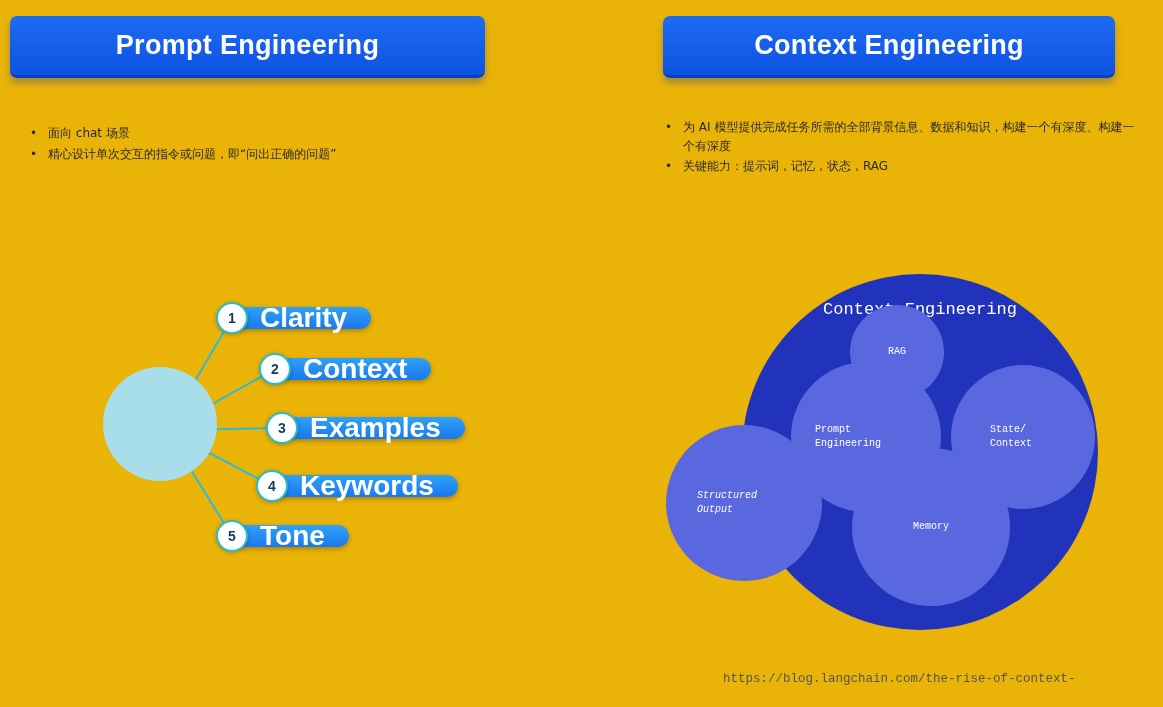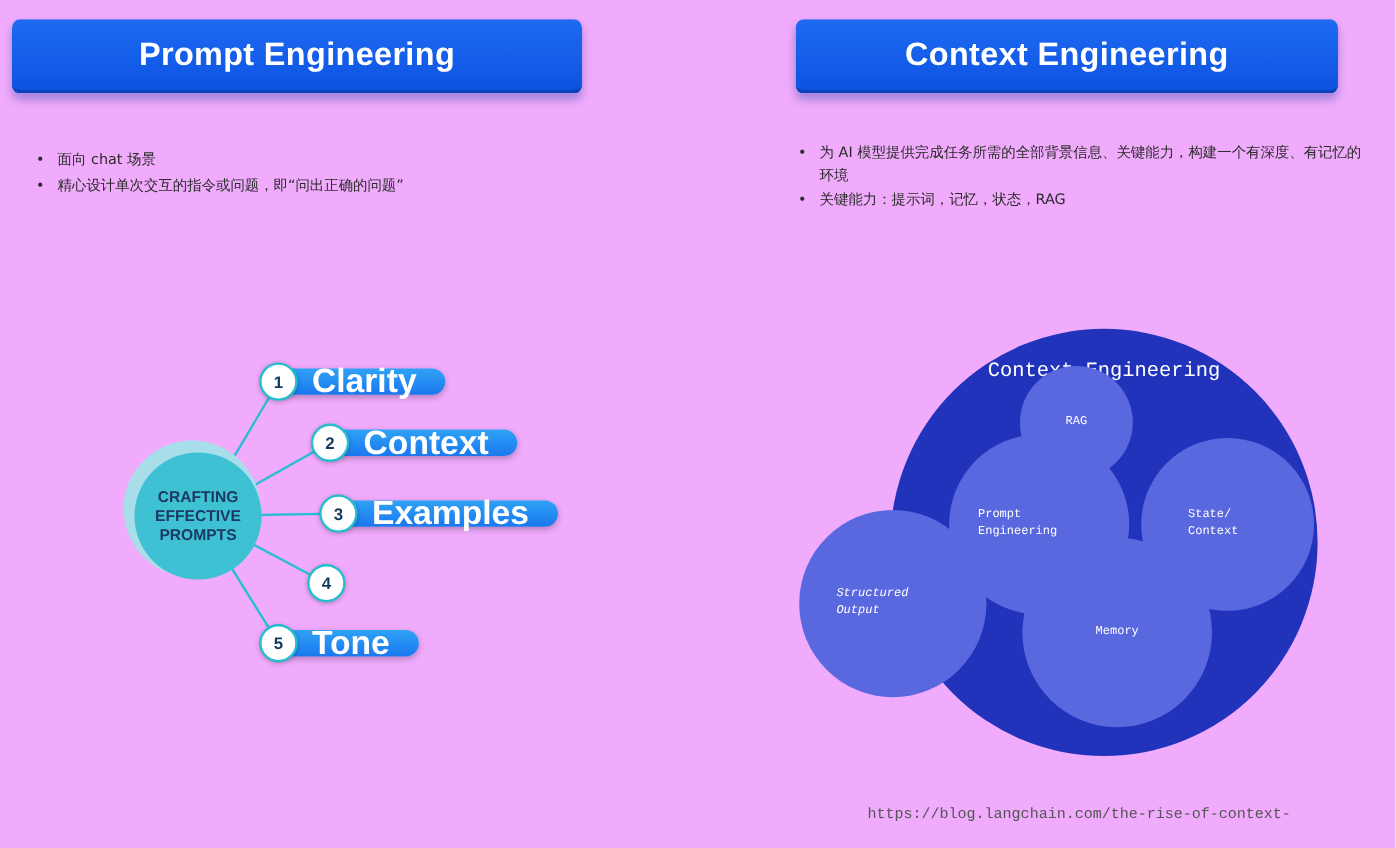--- a/index.html
+++ b/index.html
@@ -2,21 +2,21 @@
 <html><head>
 <meta charset="utf-8">
 <style>
   * { margin: 0; padding: 0; box-sizing: border-box; }
   html, body { background: #ffffff; }
   body { font-family: "DejaVu Sans", sans-serif; }
   .page {
     position: relative;
     width: 1163px;
     height: 707px;
-    background: #f0abfc;
+    background: #eab308;
     overflow: hidden;
   }
   
   .hdr {
     position: absolute;
     height: 62px;
     border-radius: 7px;
     background: linear-gradient(180deg, #1e6bf2 0%, #0d53e2 100%);
     color: #ffffff;
     font-size: 27px;
@@ -154,53 +154,51 @@
   <div class="hdr hdr-right">
     <span>Context Engineering</span>
   </div>
 
   <div class="bullets bullets-left">
     <div class="bullet">面向 chat 场景</div>
     <div class="bullet">精心设计单次交互的指令或问题，即“问出正确的问题”</div>
   </div>
 
   <div class="bullets bullets-right">
-    <div class="bullet">为 AI 模型提供完成任务所需的全部背景信息、关键能力，构建一个有深度、有记忆的环境</div>
+    <div class="bullet">为 AI 模型提供完成任务所需的全部背景信息、数据和知识，构建一个有深度、构建一个有深度</div>
     <div class="bullet">关键能力：提示词，记忆，状态，RAG</div>
   </div>
 
   <div class="left-diagram">
 
     <svg class="connector-svg" viewBox="0 0 480 300" xmlns="http://www.w3.org/2000/svg">
       <line x1="166" y1="150" x2="232" y2="38" stroke="#2abdd3" stroke-width="2"></line>
       <line x1="166" y1="150" x2="275" y2="89" stroke="#2abdd3" stroke-width="2"></line>
       <line x1="166" y1="150" x2="282" y2="148" stroke="#2abdd3" stroke-width="2"></line>
       <line x1="166" y1="150" x2="272" y2="206" stroke="#2abdd3" stroke-width="2"></line>
       <line x1="166" y1="150" x2="232" y2="256" stroke="#2abdd3" stroke-width="2"></line>
     </svg>
 
     <div class="center-glow"></div>
-    <div class="center-circle">
-      <div class="txt">CRAFTING EFFECTIVE PROMPTS</div>
-    </div>
 
     <div class="step-item item-1">
       <div class="step-num">1</div>
       <div class="step-pill">Clarity</div>
     </div>
     <div class="step-item item-2">
       <div class="step-num">2</div>
       <div class="step-pill">Context</div>
     </div>
     <div class="step-item item-3">
       <div class="step-num">3</div>
       <div class="step-pill">Examples</div>
     </div>
     <div class="step-item item-4">
       <div class="step-num">4</div>
+      <div class="step-pill">Keywords</div>
     </div>
     <div class="step-item item-5">
       <div class="step-num">5</div>
       <div class="step-pill">Tone</div>
     </div>
   </div>
 
   <div class="big-circle">
     <div class="big-circle-title">Context Engineering</div>
   </div>

